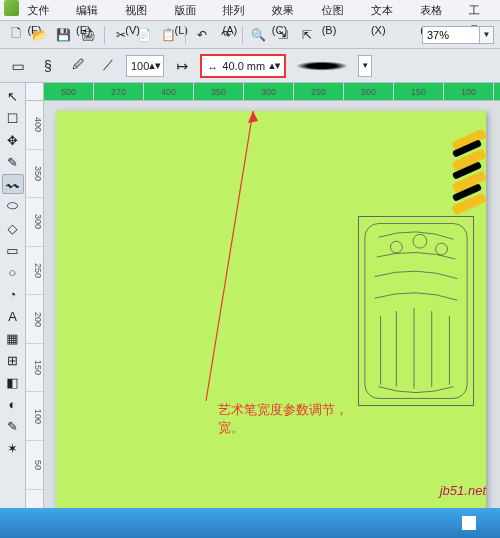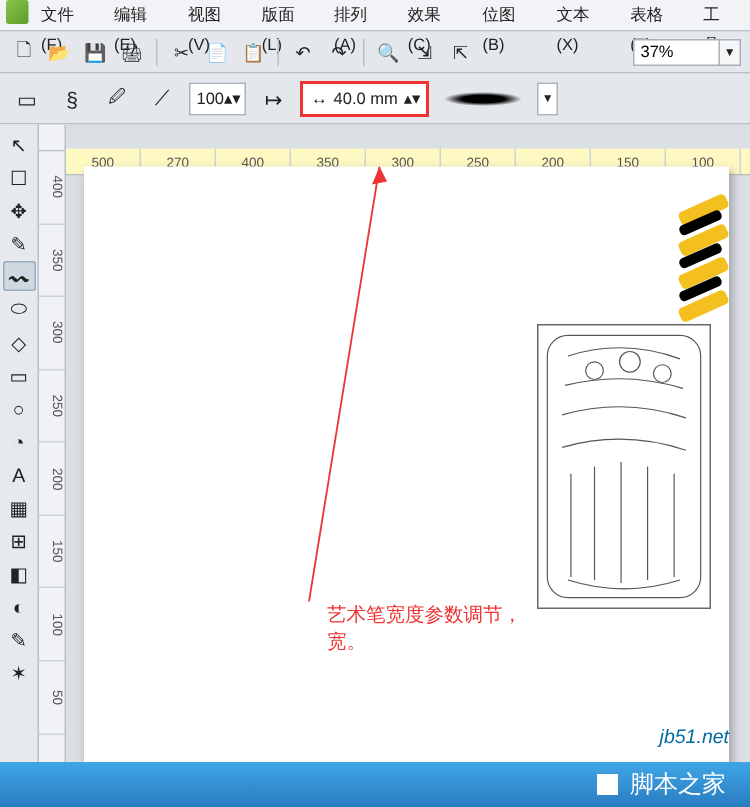--- a/index.html
+++ b/index.html
@@ -18,32 +18,32 @@
   .field { display: inline-flex; align-items: center; height: 22px; border: 1px solid #a8b2bc; background: #fff; padding: 0 4px; font-size: 11px; }
   .spin { width: 10px; }
   .boxhl { border: 2px solid #e33; background: #fff; padding: 2px 5px; display: inline-flex; align-items: center; gap: 4px; height: 24px; }
   .brush { width: 60px; height: 16px; background: radial-gradient(ellipse 60% 40% at 50% 50%, #000 40%, transparent 72%); }
   .brush-dd { width: 14px; height: 22px; border: 1px solid #a8b2bc; background: #fff; display: flex; align-items: center; justify-content: center; font-size: 8px; }
   .workspace { position: absolute; top: 83px; left: 0; right: 0; bottom: 0; display: flex; background: #dadfe4; }
   .tools { width: 26px; background: #e6eaee; border-right: 1px solid #b8c0c8; display: flex; flex-direction: column; align-items: center; padding-top: 3px; gap: 2px; }
   .tool { width: 22px; height: 20px; display: flex; align-items: center; justify-content: center; font-size: 13px; border: 1px solid transparent; border-radius: 2px; }
   .tool.sel { background: #cfd8e0; border-color: #9aaab8; }
   .canvas-wrap { flex: 1; position: relative; overflow: hidden; }
-  .ruler-h { position: absolute; top: 16px; left: 18px; right: 0; height: 18px; background: #fef9c3; border-bottom: 1px solid #b8c0c8; display: flex; font-size: 9px; color: #555; }
+  .ruler-h { position: absolute; top: 0; left: 18px; right: 0; height: 18px; background: #22c55e; border-bottom: 1px solid #b8c0c8; display: flex; font-size: 9px; color: #555; }
   .ruler-h span { width: 50px; text-align: center; border-right: 1px solid #cdd3d9; line-height: 18px; }
   .ruler-v { position: absolute; top: 18px; left: 0; bottom: 0; width: 18px; background: #f0f2f5; border-right: 1px solid #b8c0c8; display: flex; flex-direction: column; font-size: 9px; color: #555; }
   .ruler-v span { height: 50px; writing-mode: vertical-rl; text-align: center; border-bottom: 1px solid #cdd3d9; }
   .corner { position: absolute; top: 0; left: 0; width: 18px; height: 18px; background: #f0f2f5; border-right: 1px solid #b8c0c8; border-bottom: 1px solid #b8c0c8; }
-  .page { position: absolute; top: 28px; left: 30px; width: 430px; height: 400px; background: #ffffff; box-shadow: 2px 2px 6px rgba(0,0,0,0.3); }
+  .page { position: absolute; top: 28px; left: 30px; width: 430px; height: 400px; background: #bef264; box-shadow: 2px 2px 6px rgba(0,0,0,0.3); }
   .annot { position: absolute; left: 162px; top: 290px; color: #e33; font-size: 13px; line-height: 1.35; }
   .lineart { position: absolute; top: 105px; right: 12px; width: 116px; height: 190px; border: 1px solid #666; }
   .tiger { position: absolute; top: 20px; right: -6px; width: 40px; height: 90px; }
   .tiger .s { position: absolute; width: 30px; height: 7px; background: #000; border-radius: 3px; transform: rotate(-24deg); }
   .tiger .y { background: #f4c020; height: 10px; width: 34px; }
-  .watermark { position: absolute; right: 14px; bottom: 40px; color: #0369a1; font-size: 13px; font-style: italic; }
+  .watermark { position: absolute; right: 14px; bottom: 40px; color: #be185d; font-size: 13px; font-style: italic; }
   .footer { position: absolute; left: 0; right: 0; bottom: 0; height: 30px; background: linear-gradient(180deg,#3fa6e6,#2a7cc0); color: #fff; display: flex; align-items: center; justify-content: flex-end; padding-right: 16px; font-size: 16px; }
   .footer .sq { width: 14px; height: 14px; background: #fff; margin-right: 8px; }
   svg.arrow { position: absolute; top: 0; left: 142px; width: 80px; height: 300px; pointer-events: none; }
 </style>
 </head>
 <body>
 
 <div class="menubar">
   <div class="app-icon"></div>
   <span class="m">文件(F)</span>
@@ -177,14 +177,13 @@
         <div class="s y" style="top:68px"></div>
       </div>
     </div>
 
     <div class="watermark">jb51.net</div>
   </div>
 </div>
 
 <div class="footer">
   <span class="sq"></span>
-  <span>脚本之家</span>
 </div>
 
 </body></html>

